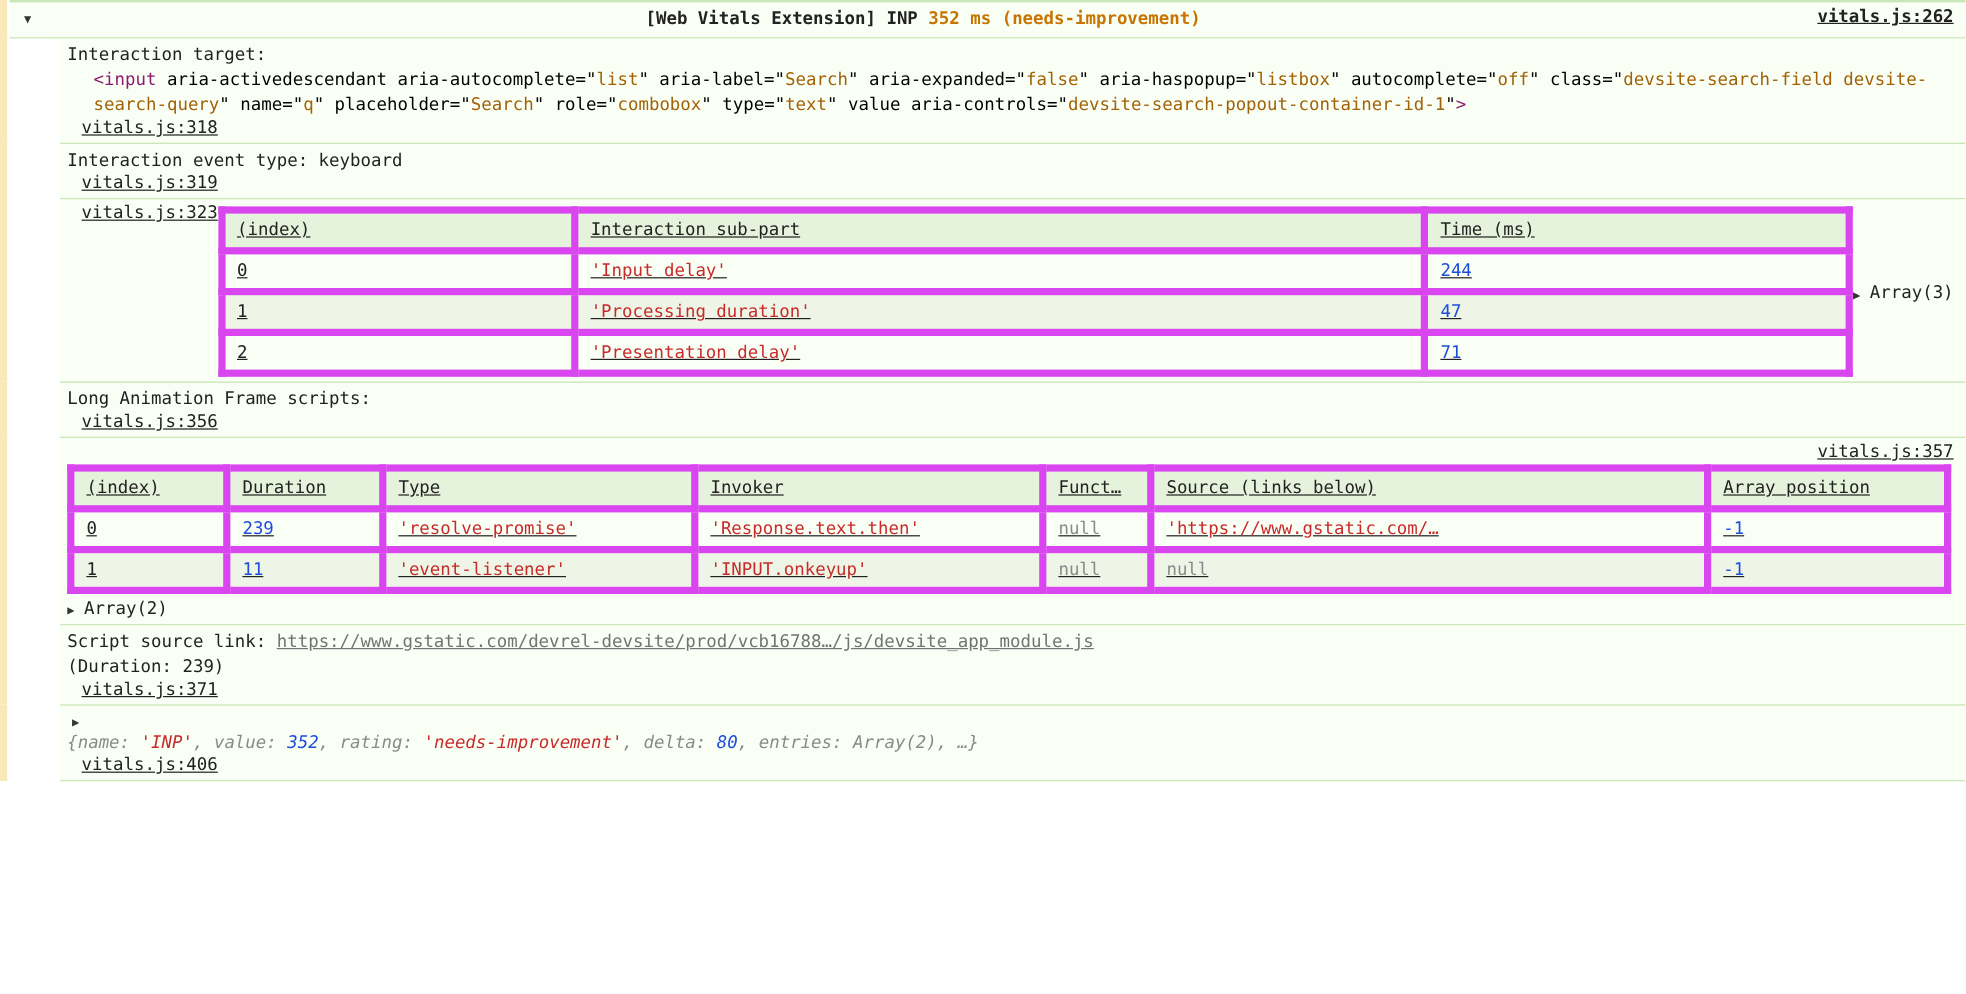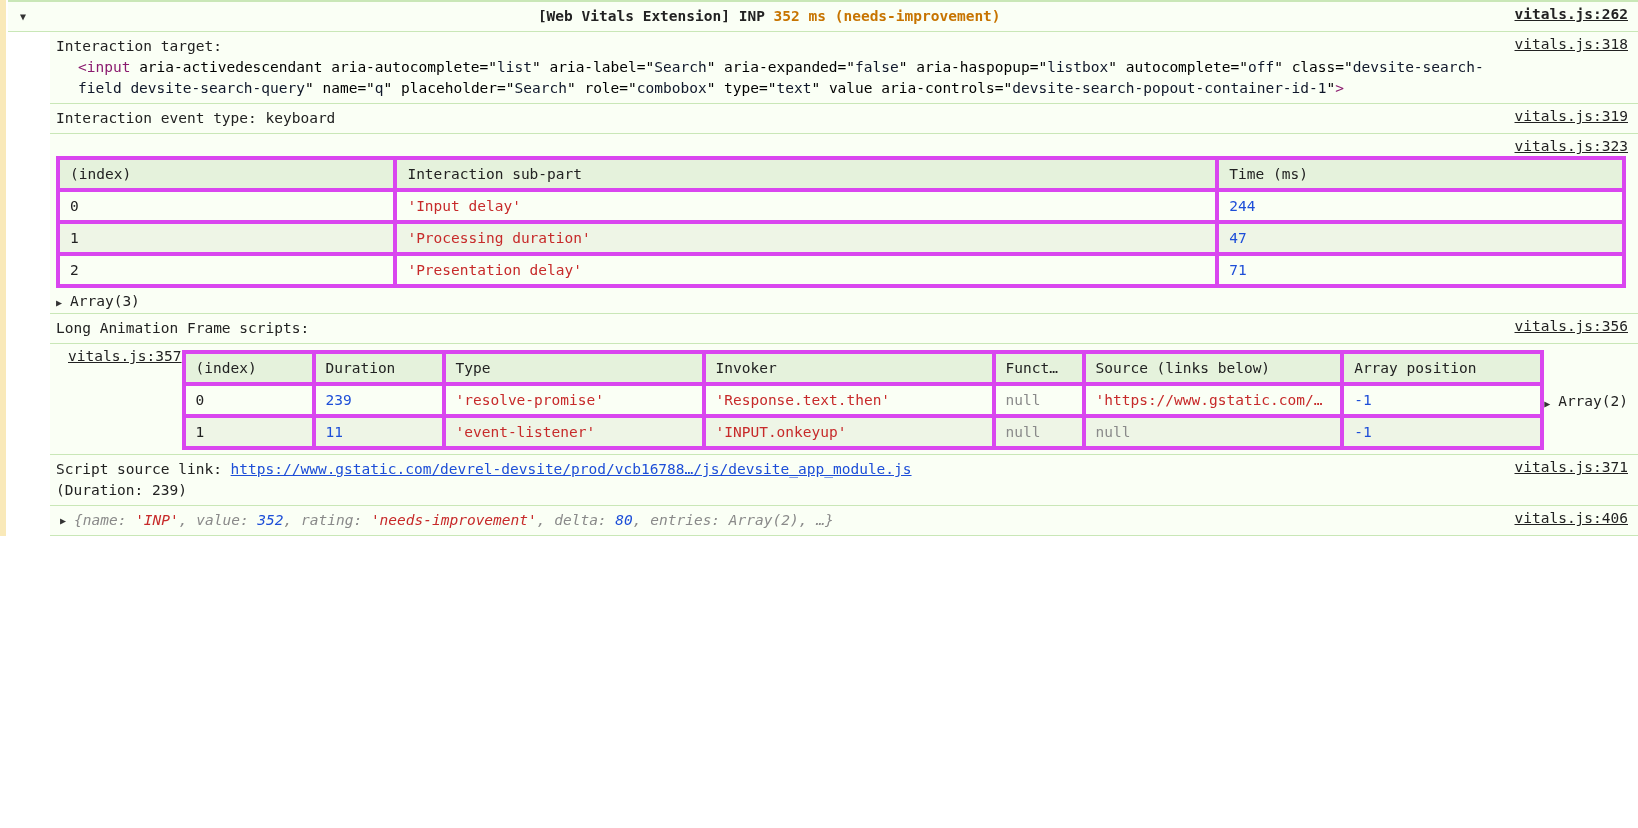--- a/index.html
+++ b/index.html
@@ -48,62 +48,63 @@
 .srclink {
   flex-shrink: 0;
   margin-left: 12px;
   text-decoration: underline;
   color: #222;
 }
 .orange { color: #c77400; }
 .bold { font-weight: 700; }
 .tag-punc { color: #8b1b6f; }
 .attr-name { color: #000000; }
-.attr-val-dq { color: #0f172a; }
+.attr-val-dq { color: #a16207; }
 .kw-num { color: #1d4ed8; }
 .str-red { color: #c72a2a; }
 .gray { color: #8a8a8a; }
 .italic { font-style: italic; }
 table.console-table {
   width: calc(100% - 2px);
   border-collapse: collapse;
   margin: 2px 0 0 0;
   font-family: inherit;
   font-size: inherit;
 }
 table.console-table th, table.console-table td {
-  border: 4px solid #d946ef;
+  border: 6px solid #d946ef;
   padding: 6px 10px;
   text-align: left;
   font-weight: 400;
+  text-decoration: underline;
 }
 table.console-table th {
   background: #e5f2dc;
 }
 table.console-table tbody tr:nth-child(even) td {
   background: #eef5e6;
 }
 table.console-table tbody tr:nth-child(odd) td {
   background: #fafff5;
 }
 .array-footer {
   display: flex;
   align-items: center;
   gap: 4px;
   margin-top: 4px;
   margin-left: -4px;
 }
-.link-u { text-decoration: underline; color: #1d4ed8; }
+.link-u { text-decoration: underline; color: #737373; }
 .nowrap { white-space: nowrap; }
 .row-wrap {
   display: flex;
 }
 .row-wrap .gutter { width: 6px; background: #f9e9b9; flex-shrink: 0; }
 .row-wrap .row { flex: 1; }
-.nested { margin-left: 42px; }
+.nested { margin-left: 42px; flex-direction: column; }
 </style>
 </head>
 <body>
 
 <div class="row-wrap">
   <div class="gutter"></div>
   <div class="row first" style="padding-left:6px;text-align:center;">
     <span class="caret down"></span>
     <div class="content" style="margin-left:4px;">
       <span class="bold">[Web Vitals Extension] INP</span>
@@ -127,21 +128,21 @@
 <div class="row-wrap">
   <div class="gutter"></div>
   <div class="row nested">
     <div class="content">Interaction event type: keyboard</div>
     <a class="srclink">vitals.js:319</a>
   </div>
 </div>
 
 <div class="row-wrap">
   <div class="gutter"></div>
-  <div class="row nested" style="flex-direction:column; align-items:stretch;">
+  <div class="row nested" style="flex-direction:row; align-items:stretch;">
     <div style="display:flex;">
         <div style="flex:1"></div>
         <a class="srclink">vitals.js:323</a>
       </div>
     <table class="console-table">
       <thead>
           <tr id="t1h">
             <th>(index)</th>
             <th>Interaction sub-part</th>
             <th>Time (ms)</th>

